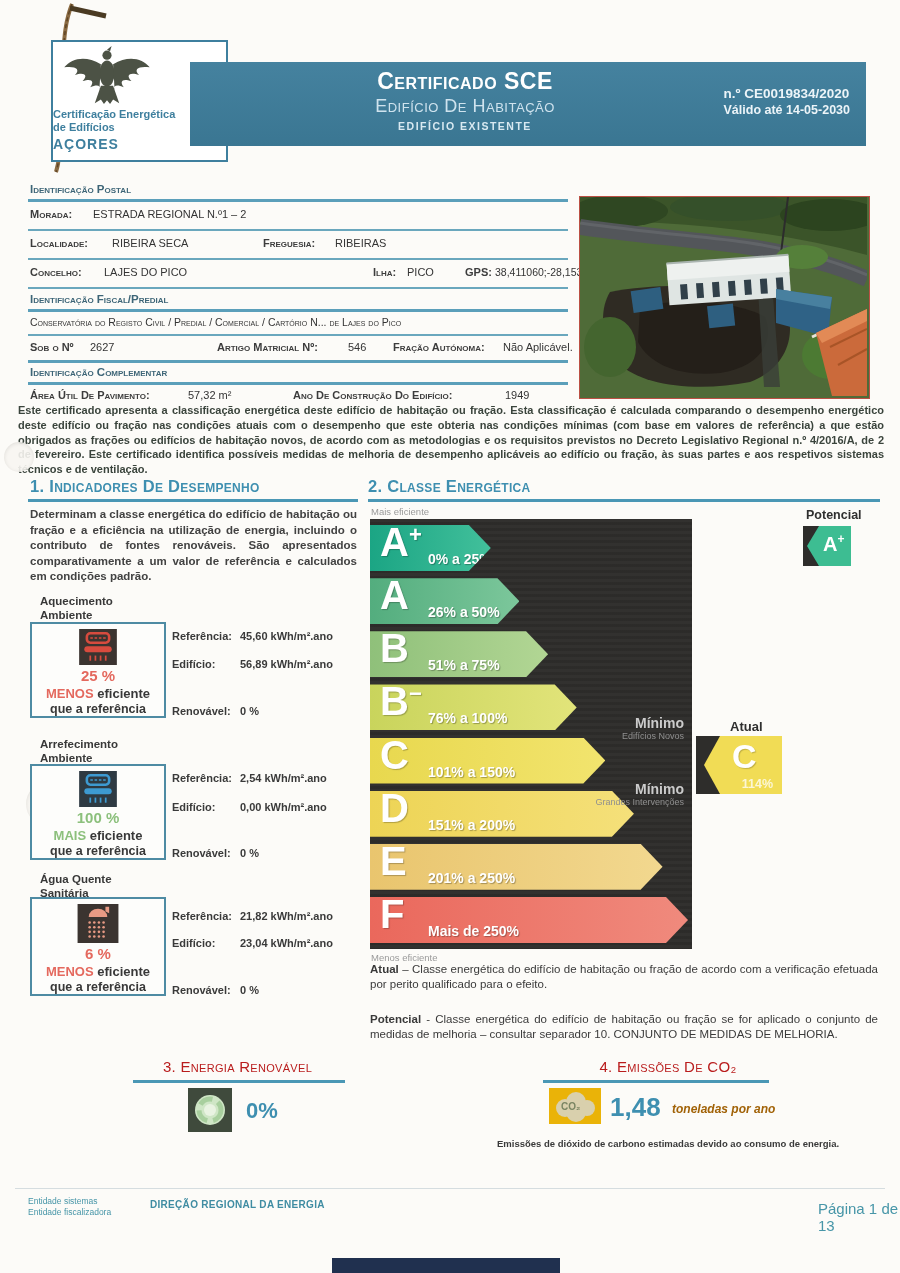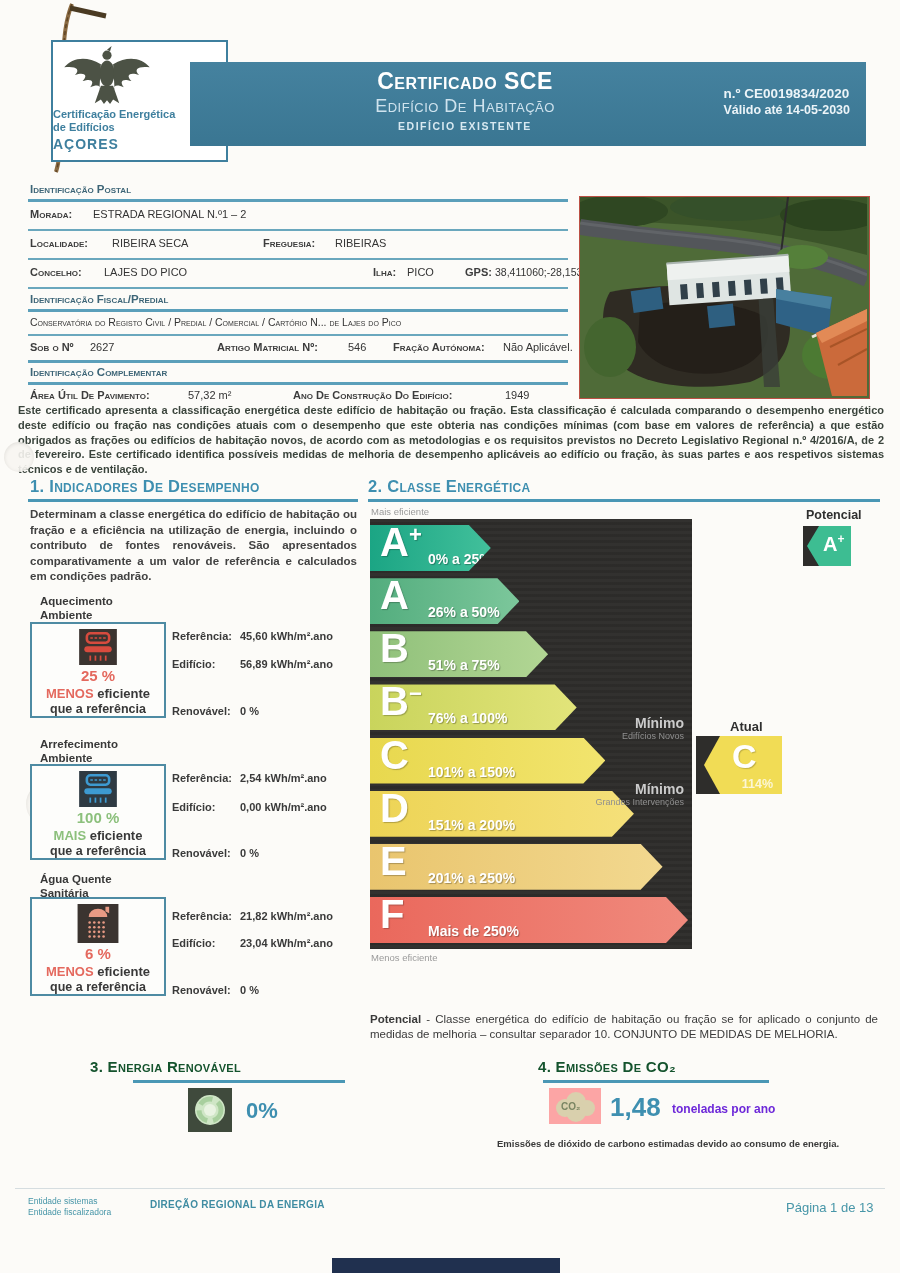--- a/index.html
+++ b/index.html
@@ -68,29 +68,29 @@
                clip-path:polygon(0 50%,16px 0,100% 0,100% 100%,16px 100%);}
   .badge-letter{position:absolute;left:28px;top:1px;font-size:34px;font-weight:bold;color:#fff;
                 text-shadow:1px 1px 1px rgba(0,0,0,.2);}
   .badge-pct{position:absolute;right:9px;bottom:3px;font-size:12.5px;font-weight:bold;color:rgba(255,255,255,.75);}
   .pot-arrow{clip-path:polygon(0 50%,12px 0,100% 0,100% 100%,12px 100%);}
   .pot-letter{position:absolute;left:16px;top:6px;font-size:20px;font-weight:bold;color:#fff;}
   .pot-letter sup{font-size:12px;}
   .note{font-size:11.5px;color:#3a3a3a;line-height:15px;text-align:justify;}
   .note strong{font-weight:bold;}
   
-  .h2c{font-size:15px;font-weight:bold;color:#14532d;letter-spacing:.3px;}
+  .h2c{font-size:15px;font-weight:normal;color:#b91c1c;text-align:center;letter-spacing:.3px;}
   .big-teal{font-size:22px;font-weight:bold;color:#3e8fb0;}
   .bigger-teal{font-size:26px;font-weight:bold;color:#3e8fb0;}
-  .unit{font-size:12px;font-weight:bold;color:#6d28d9;}
+  .unit{font-size:12px;font-weight:bold;color:#a16207;font-style:italic;}
   .cap{font-size:9.5px;font-weight:bold;color:#3a3a3a;}
   
   .foot-sm{font-size:8.5px;color:#4796a8;line-height:10.5px;}
   .foot-org{font-size:10px;font-weight:bold;color:#3f8ca2;letter-spacing:.3px;}
-  .foot-pg{font-size:13px;color:#4796a8;}
+  .foot-pg{font-size:15px;color:#4796a8;margin-left:32px;}
   .bottom-bar{left:332px;top:1258px;width:228px;height:15px;background:#20304f;}
   
   .hole{border-radius:50%;background:rgba(247,245,241,.9);box-shadow:inset 0 1px 4px rgba(0,0,0,.10);}
 </style>
 </head>
 <body>
 
 <div class="page">
 
   <svg class="abs" style="left:20px;top:0;" width="120" height="190">
@@ -377,35 +377,36 @@
   <div class="abs badge" style="left:696px;top:736px;width:86px;height:58px;">
     <div class="badge-dark"></div>
     <div class="badge-arrow" style="background:#f1dc55;">
       <span class="badge-letter">C</span>
       <span class="badge-pct">114%</span>
     </div>
   </div>
 
   <div class="abs eff-note" style="left:371px;top:952px;">Menos eficiente</div>
 
+  <p class="abs note" style="left:370px;top:962px;width:508px;margin:0;"><strong>Atual</strong><span> – Classe energética do edifício de habitação ou fração de acordo com a verificação efetuada por perito qualificado para o efeito.</span></p>
   <p class="abs note" style="left:370px;top:1012px;width:508px;margin:0;"><strong>Potencial</strong><span> - Classe energética do edifício de habitação ou fração se for aplicado o conjunto de medidas de melhoria – consultar separador 10. CONJUNTO DE MEDIDAS DE MELHORIA.</span></p>
 
   <div class="abs h2c sc" style="left:90px;top:1058px;width:295px;">3. Energia Renovável</div>
   <div class="abs hline" style="left:133px;top:1080px;width:212px;height:2.5px;"></div>
   <svg class="abs" style="left:188px;top:1088px;" width="44" height="44" viewBox="0 0 44 44">
     <rect width="44" height="44" fill="#3f4a3c"></rect>
     <circle cx="22" cy="22" r="15" fill="#cfe6c6"></circle>
     <circle cx="22" cy="22" r="11" fill="none" stroke="#a8cf9e" stroke-width="5" stroke-dasharray="14 6"></circle>
     <circle cx="22" cy="22" r="6" fill="#e9f3e2"></circle>
   </svg>
   <div class="abs big-teal" style="left:246px;top:1098px;">0%</div>
 
   <div class="abs h2c sc" style="left:538px;top:1058px;width:260px;">4. Emissões De CO₂</div>
   <div class="abs hline" style="left:543px;top:1080px;width:226px;height:2.5px;"></div>
-  <div class="abs" style="left:549px;top:1088px;width:52px;height:36px;background:#fca5a5;">
+  <div class="abs" style="left:549px;top:1088px;width:52px;height:36px;background:#eab308;">
     <svg width="52" height="36" viewBox="0 0 52 36">
       <g fill="#d9d0ad">
         <circle cx="16" cy="20" r="9"></circle>
           <circle cx="27" cy="14" r="10"></circle>
         <circle cx="38" cy="20" r="8"></circle>
           <circle cx="27" cy="24" r="10"></circle>
       </g>
       <text x="12" y="22" font-size="10" font-weight="bold" fill="#7a8563" font-family="Liberation Sans,sans-serif">CO₂</text>
     </svg>
   </div>

